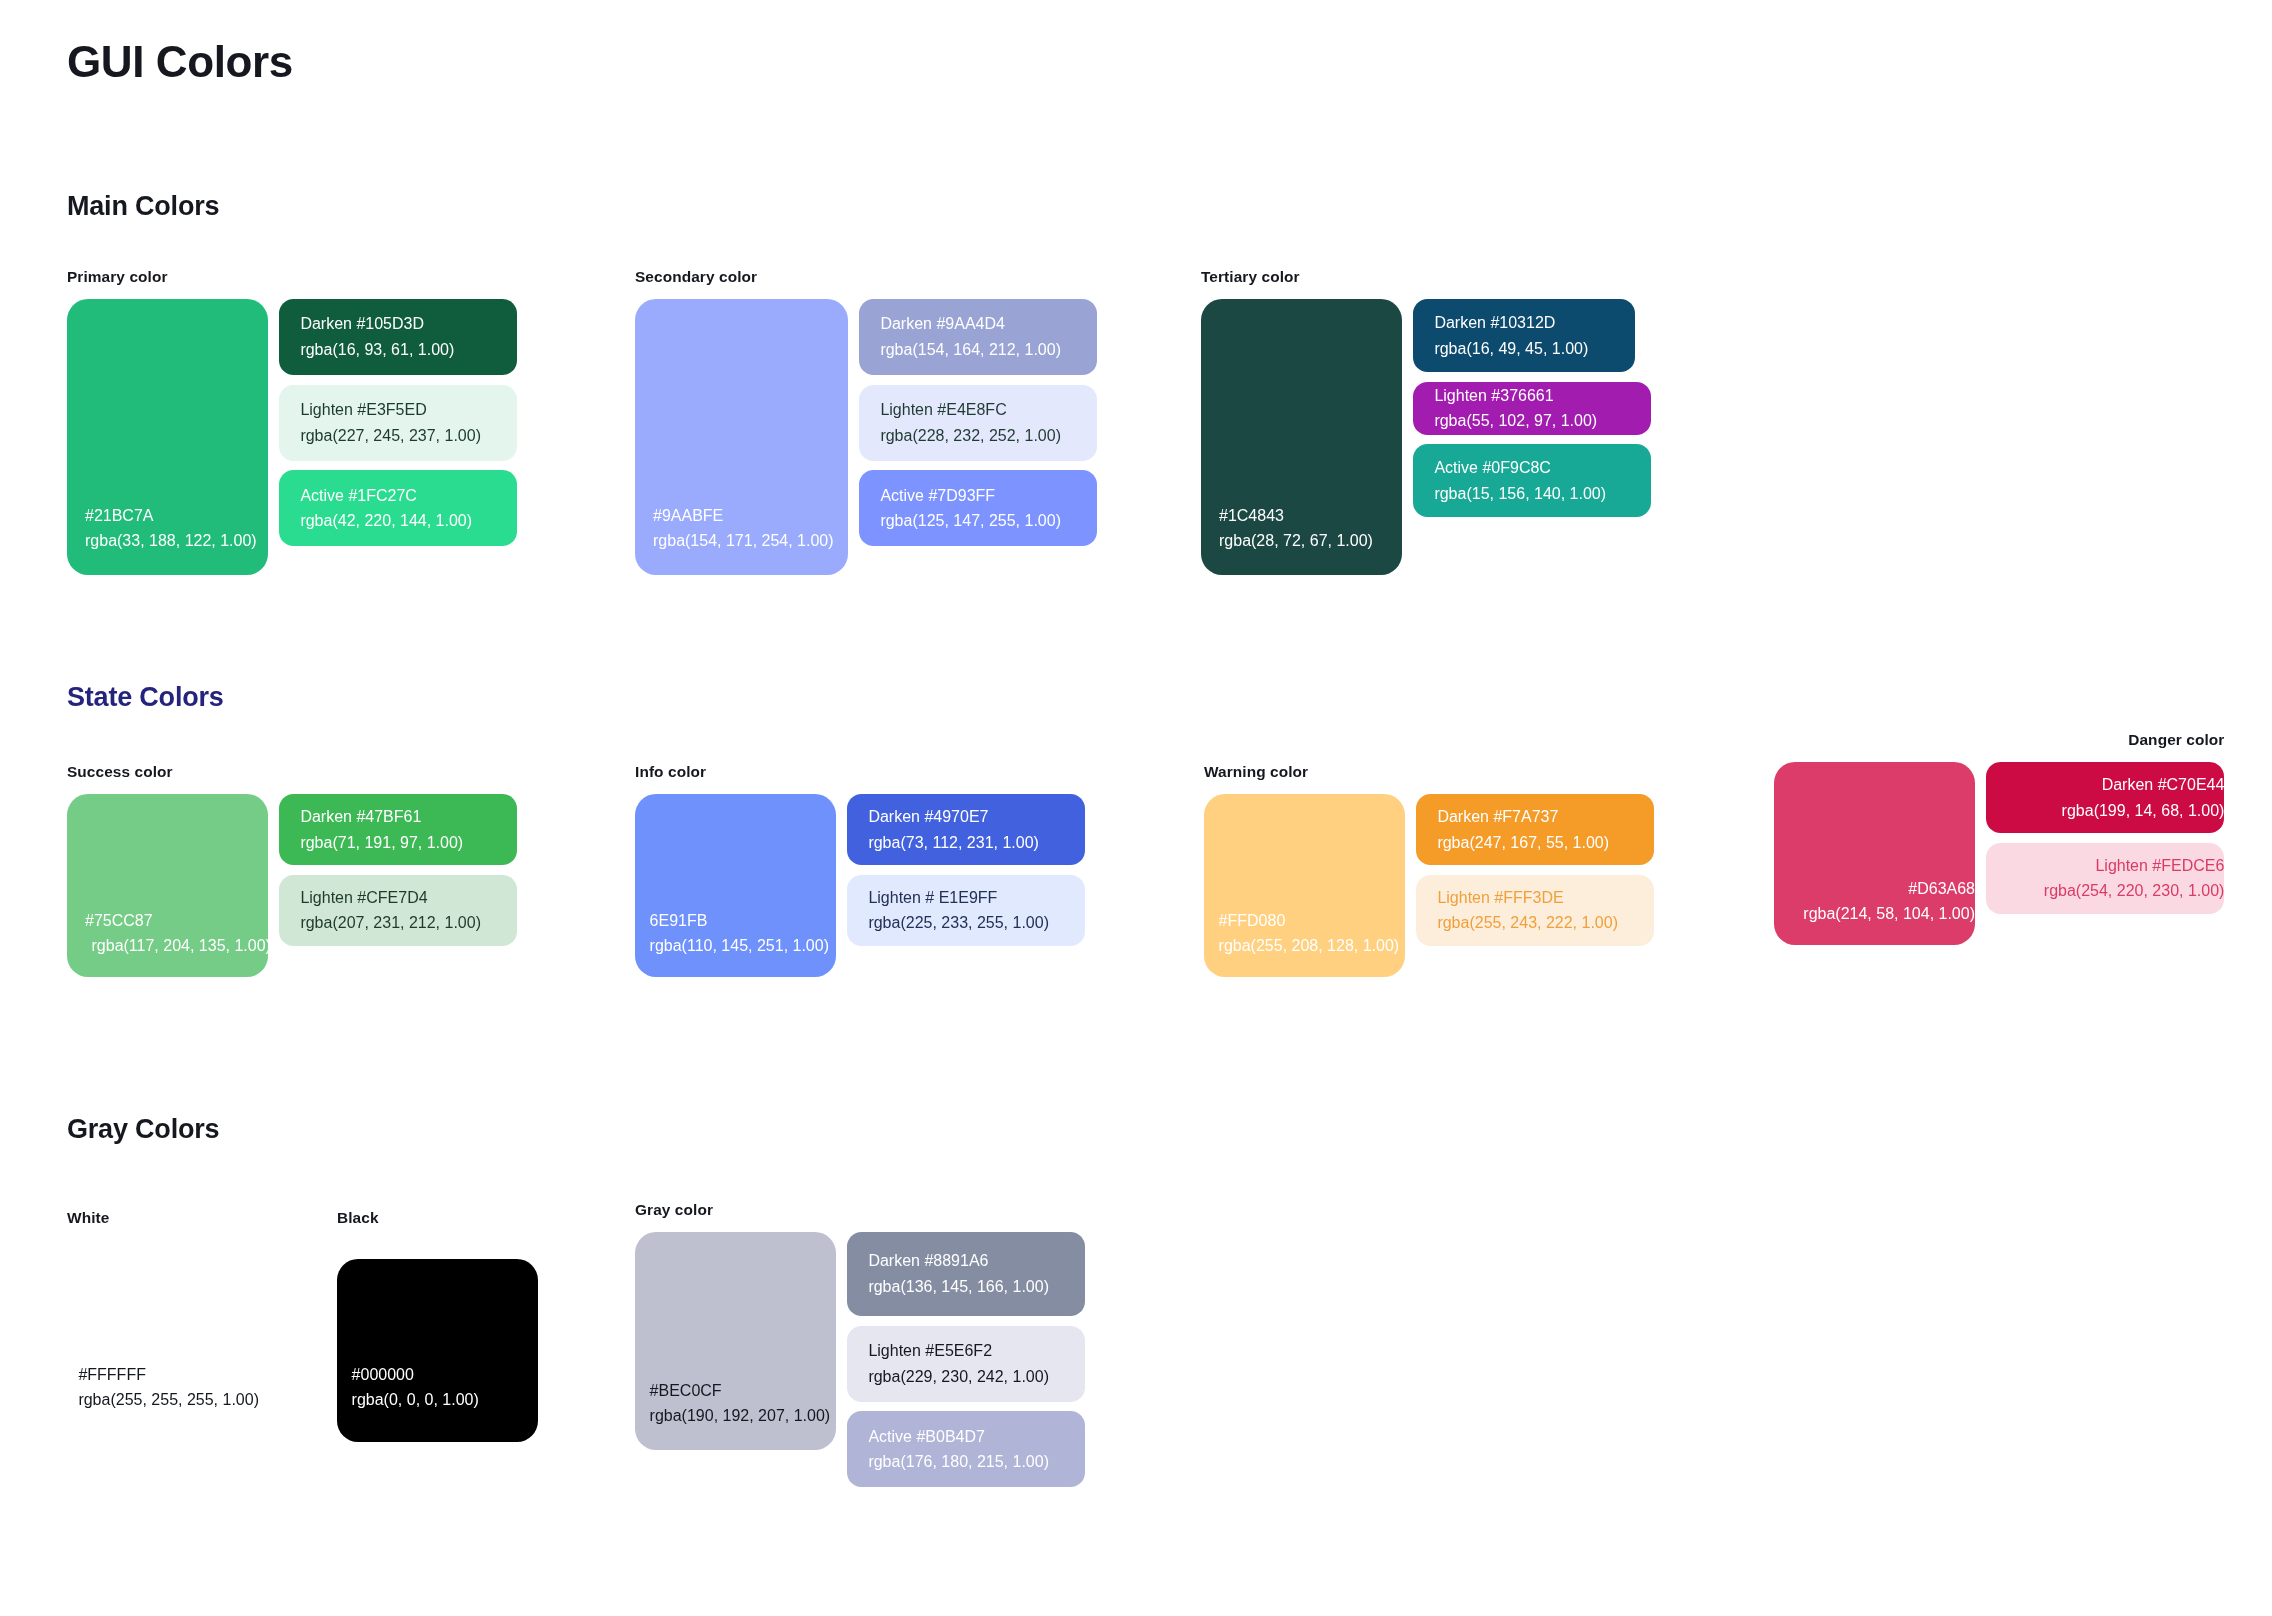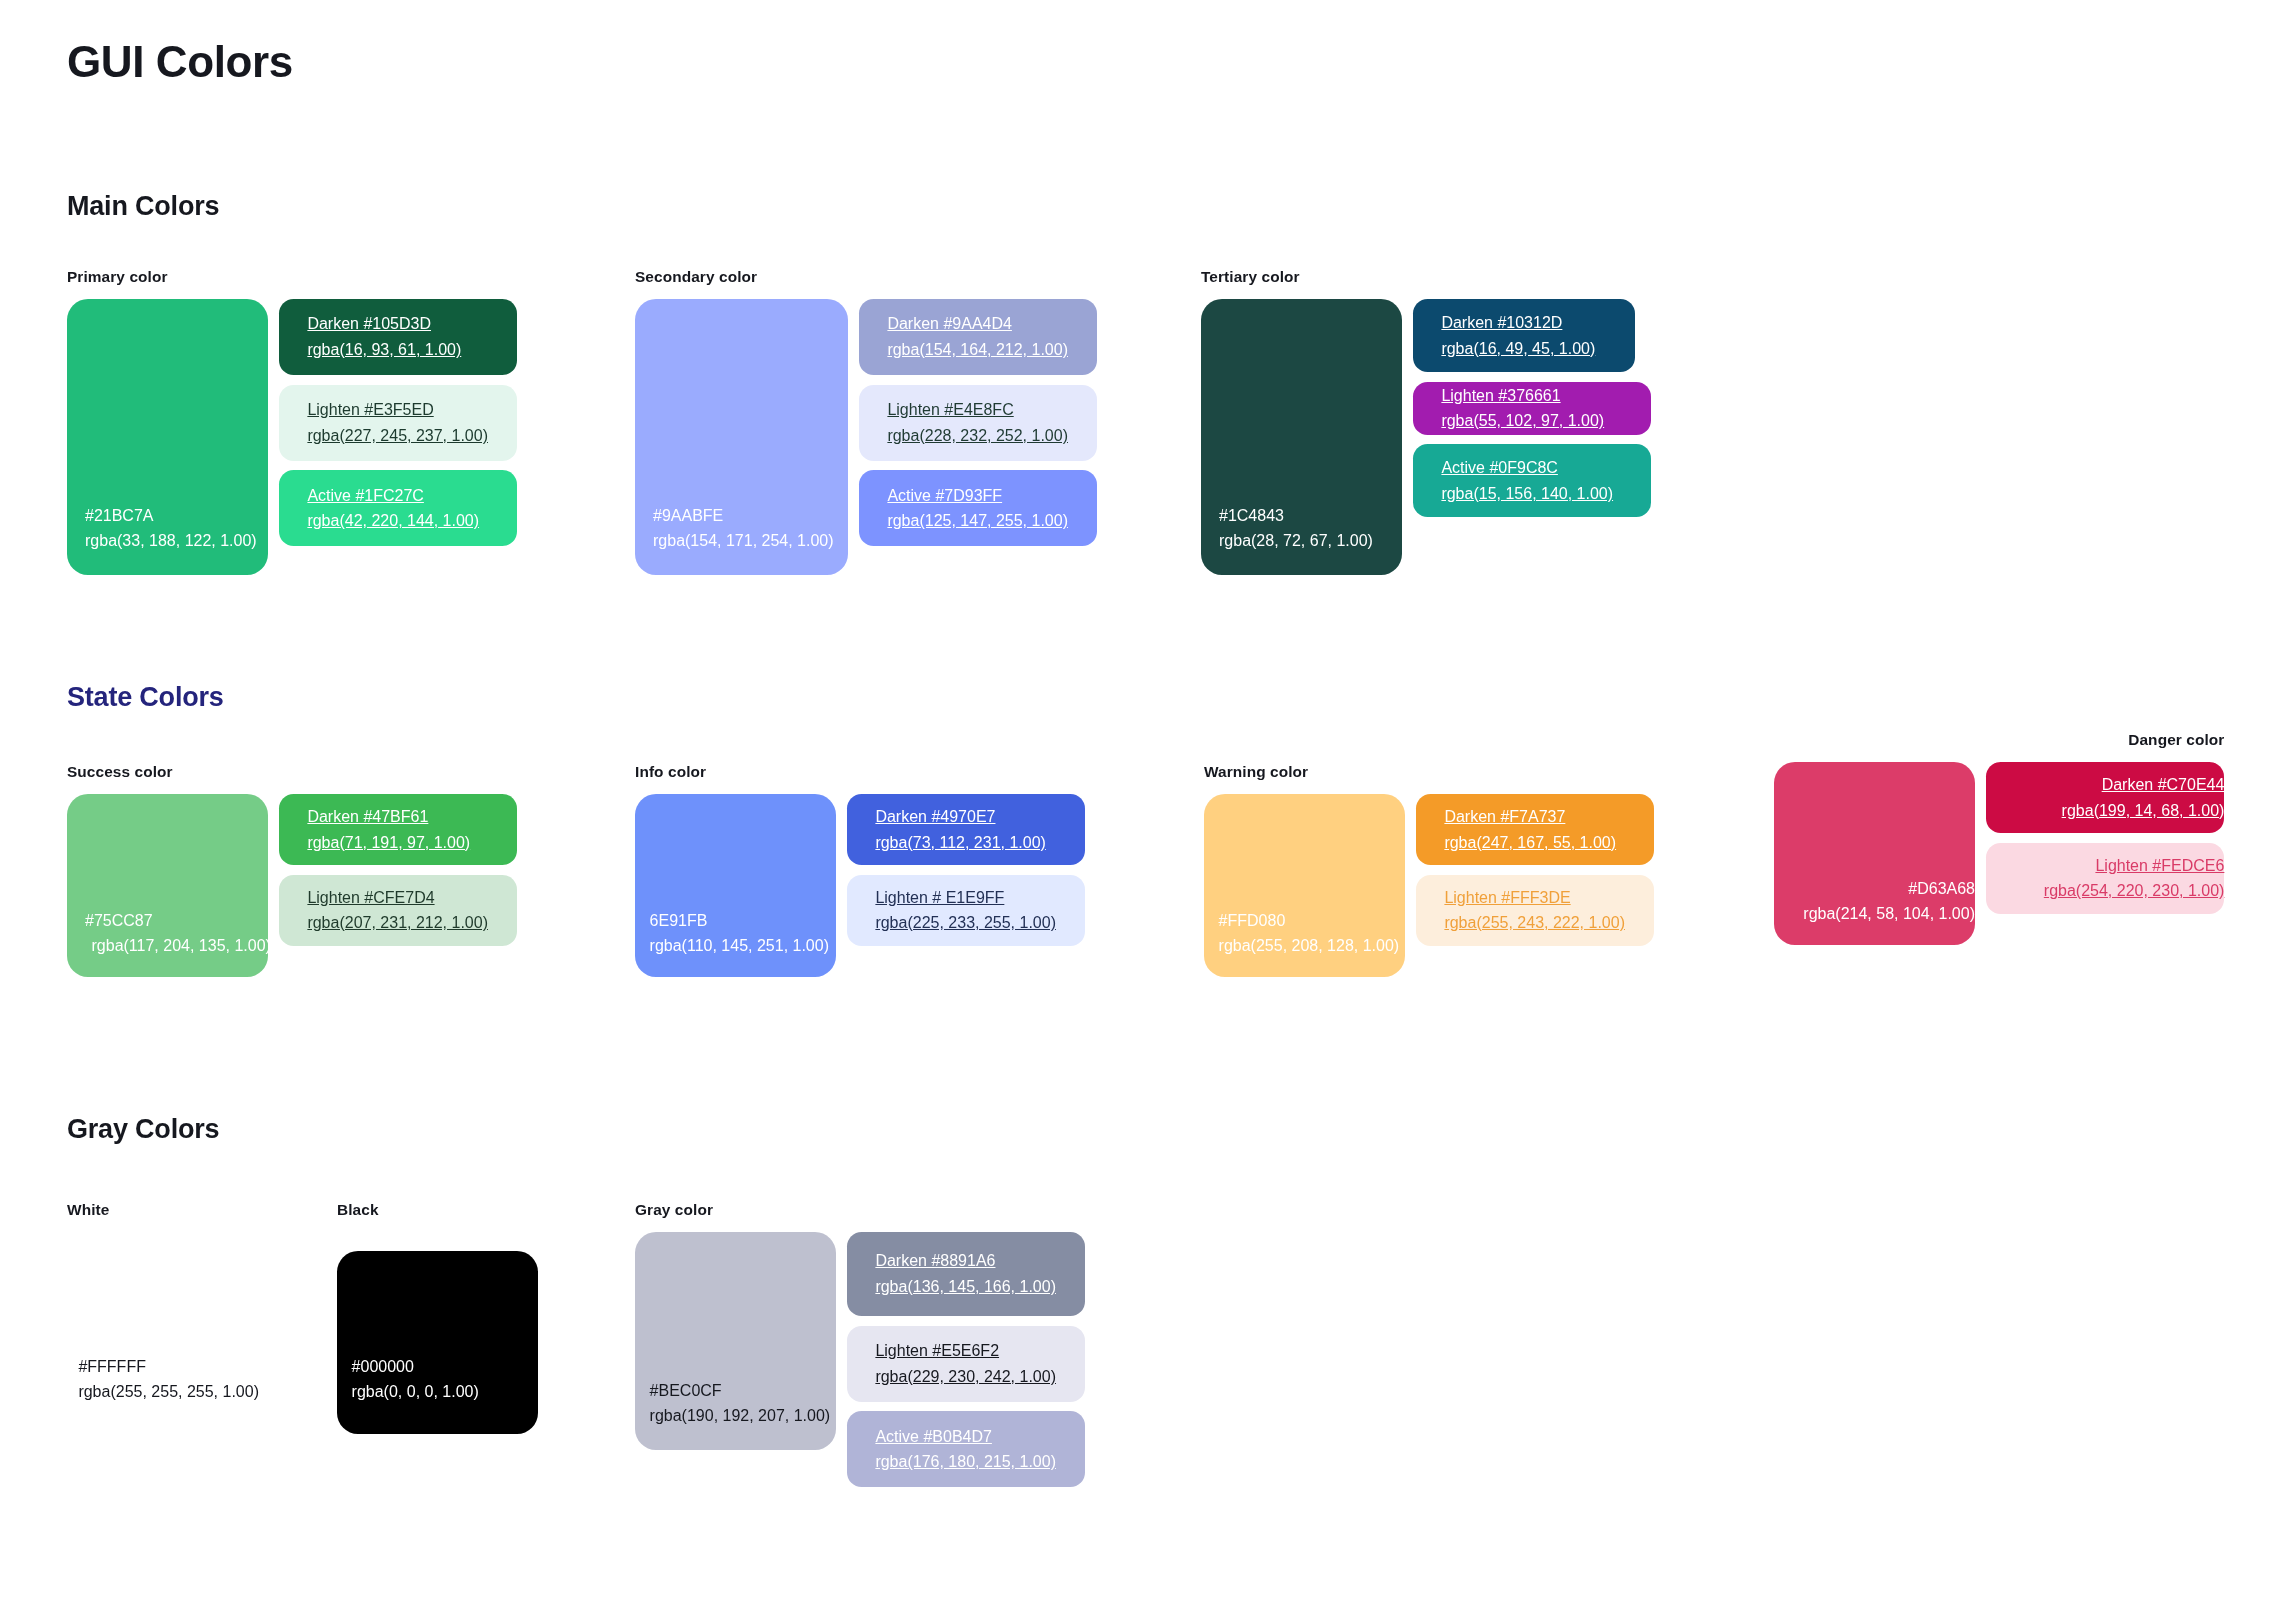--- a/index.html
+++ b/index.html
@@ -83,36 +83,35 @@
   .variants {
     display: flex;
     flex-direction: column;
     gap: 9.7px;
   }
   .variant {
     border-radius: 14.6px;
     display: flex;
     flex-direction: column;
     justify-content: center;
-    padding-left: 28px;
-    text-decoration: underline;
+    padding-left: 21px;
   }
   .variant .vname {
     font-size: 16px;
     line-height: 1.6;
     white-space: nowrap;
   }
   .variant .vrgba {
     font-size: 16px;
     line-height: 1.6;
     white-space: nowrap;
   }
 
   
-  .plain-group { position: absolute; }
+  .plain-group { position: absolute; margin-top: 8px; }
   .plain-swatch {
     position: relative;
     border-radius: 21px;
     display: flex;
     flex-direction: column;
     justify-content: flex-end;
     padding: 0 0 29px 11.4px;
   }
   .plain-swatch .hex { font-size: 16px; line-height: 1.6; white-space: nowrap; }
   .plain-swatch .rgba { font-size: 16px; line-height: 1.6; white-space: nowrap; }

